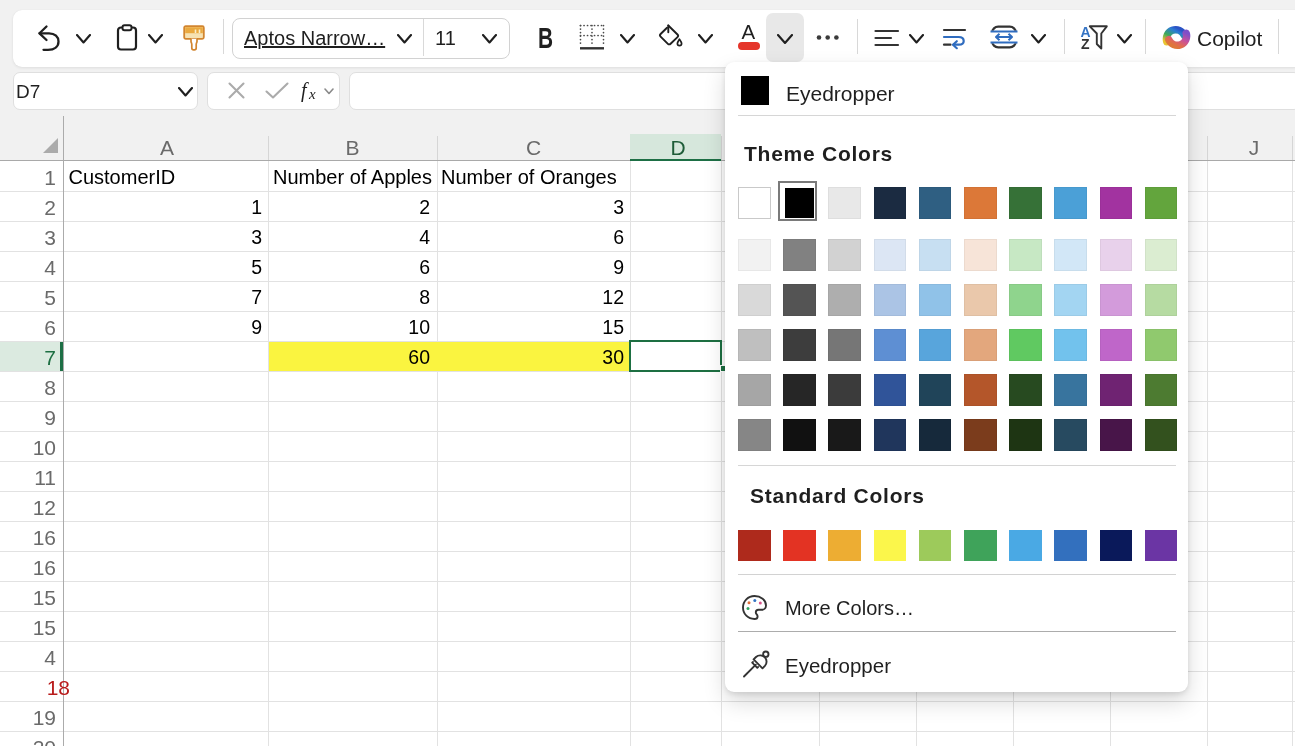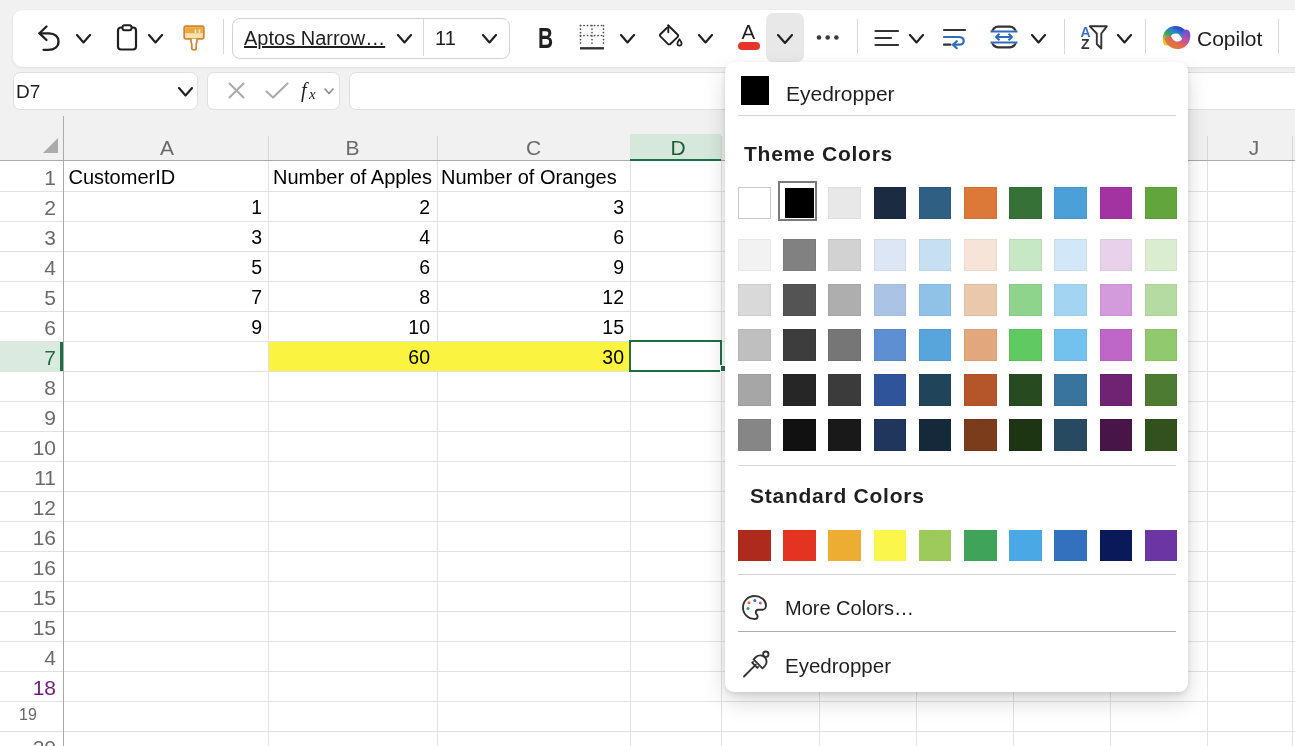--- a/index.html
+++ b/index.html
@@ -215,22 +215,22 @@
 <div class="txt" style="left:0px;top:375.6px;width:56px;text-align:right;font-size:21px;color:#6A6A6A;">8</div>
 <div class="txt" style="left:0px;top:405.6px;width:56px;text-align:right;font-size:21px;color:#6A6A6A;">9</div>
 <div class="txt" style="left:0px;top:435.6px;width:56px;text-align:right;font-size:21px;color:#6A6A6A;">10</div>
 <div class="txt" style="left:0px;top:465.6px;width:56px;text-align:right;font-size:21px;color:#6A6A6A;">11</div>
 <div class="txt" style="left:0px;top:495.6px;width:56px;text-align:right;font-size:21px;color:#6A6A6A;">12</div>
 <div class="txt" style="left:0px;top:525.6px;width:56px;text-align:right;font-size:21px;color:#6A6A6A;">16</div>
 <div class="txt" style="left:0px;top:555.6px;width:56px;text-align:right;font-size:21px;color:#6A6A6A;">16</div>
 <div class="txt" style="left:0px;top:585.6px;width:56px;text-align:right;font-size:21px;color:#6A6A6A;">15</div>
 <div class="txt" style="left:0px;top:615.6px;width:56px;text-align:right;font-size:21px;color:#6A6A6A;">15</div>
 <div class="txt" style="left:0px;top:645.6px;width:56px;text-align:right;font-size:21px;color:#6A6A6A;">4</div>
-<div class="txt" style="left:0px;top:675.6px;width:56px;text-align:right;font-size:21px;color:#701a75;">18</div>
-<div class="txt" style="left:0px;top:705.6px;width:56px;text-align:center;font-size:16px;color:#6A6A6A;">19</div>
+<div class="txt" style="left:14px;top:675.6px;width:56px;text-align:right;font-size:21px;color:#b91c1c;">18</div>
+<div class="txt" style="left:0px;top:705.6px;width:56px;text-align:right;font-size:21px;color:#6A6A6A;">19</div>
 <div class="txt" style="left:0px;top:735.6px;width:56px;text-align:right;font-size:21px;color:#6A6A6A;">20</div>
 <div class="ab" style="left:0px;top:341.5px;width:62.5px;height:29.5px;background:#DBEAE0;"></div>
 <div class="ab" style="left:60.2px;top:341.5px;width:2.8px;height:29.5px;background:#1D6F45;"></div>
 <div class="txt" style="left:0px;top:345.6px;width:56px;text-align:right;font-size:21px;color:#1D6F42;">7</div>
 <div class="txt" style="left:68.5px;top:165.8px;font-size:20px;color:#000;">CustomerID</div>
 <div class="txt" style="left:273px;top:165.8px;font-size:20px;color:#000;">Number of Apples</div>
 <div class="txt" style="left:441px;top:165.8px;font-size:20px;color:#000;">Number of Oranges</div>
 <div class="txt" style="left:62px;top:196px;width:200px;text-align:right;font-size:19.5px;color:#000;">1</div>
 <div class="txt" style="left:268px;top:196px;width:162px;text-align:right;font-size:19.5px;color:#000;">2</div>
 <div class="txt" style="left:436px;top:196px;width:188px;text-align:right;font-size:19.5px;color:#000;">3</div>

